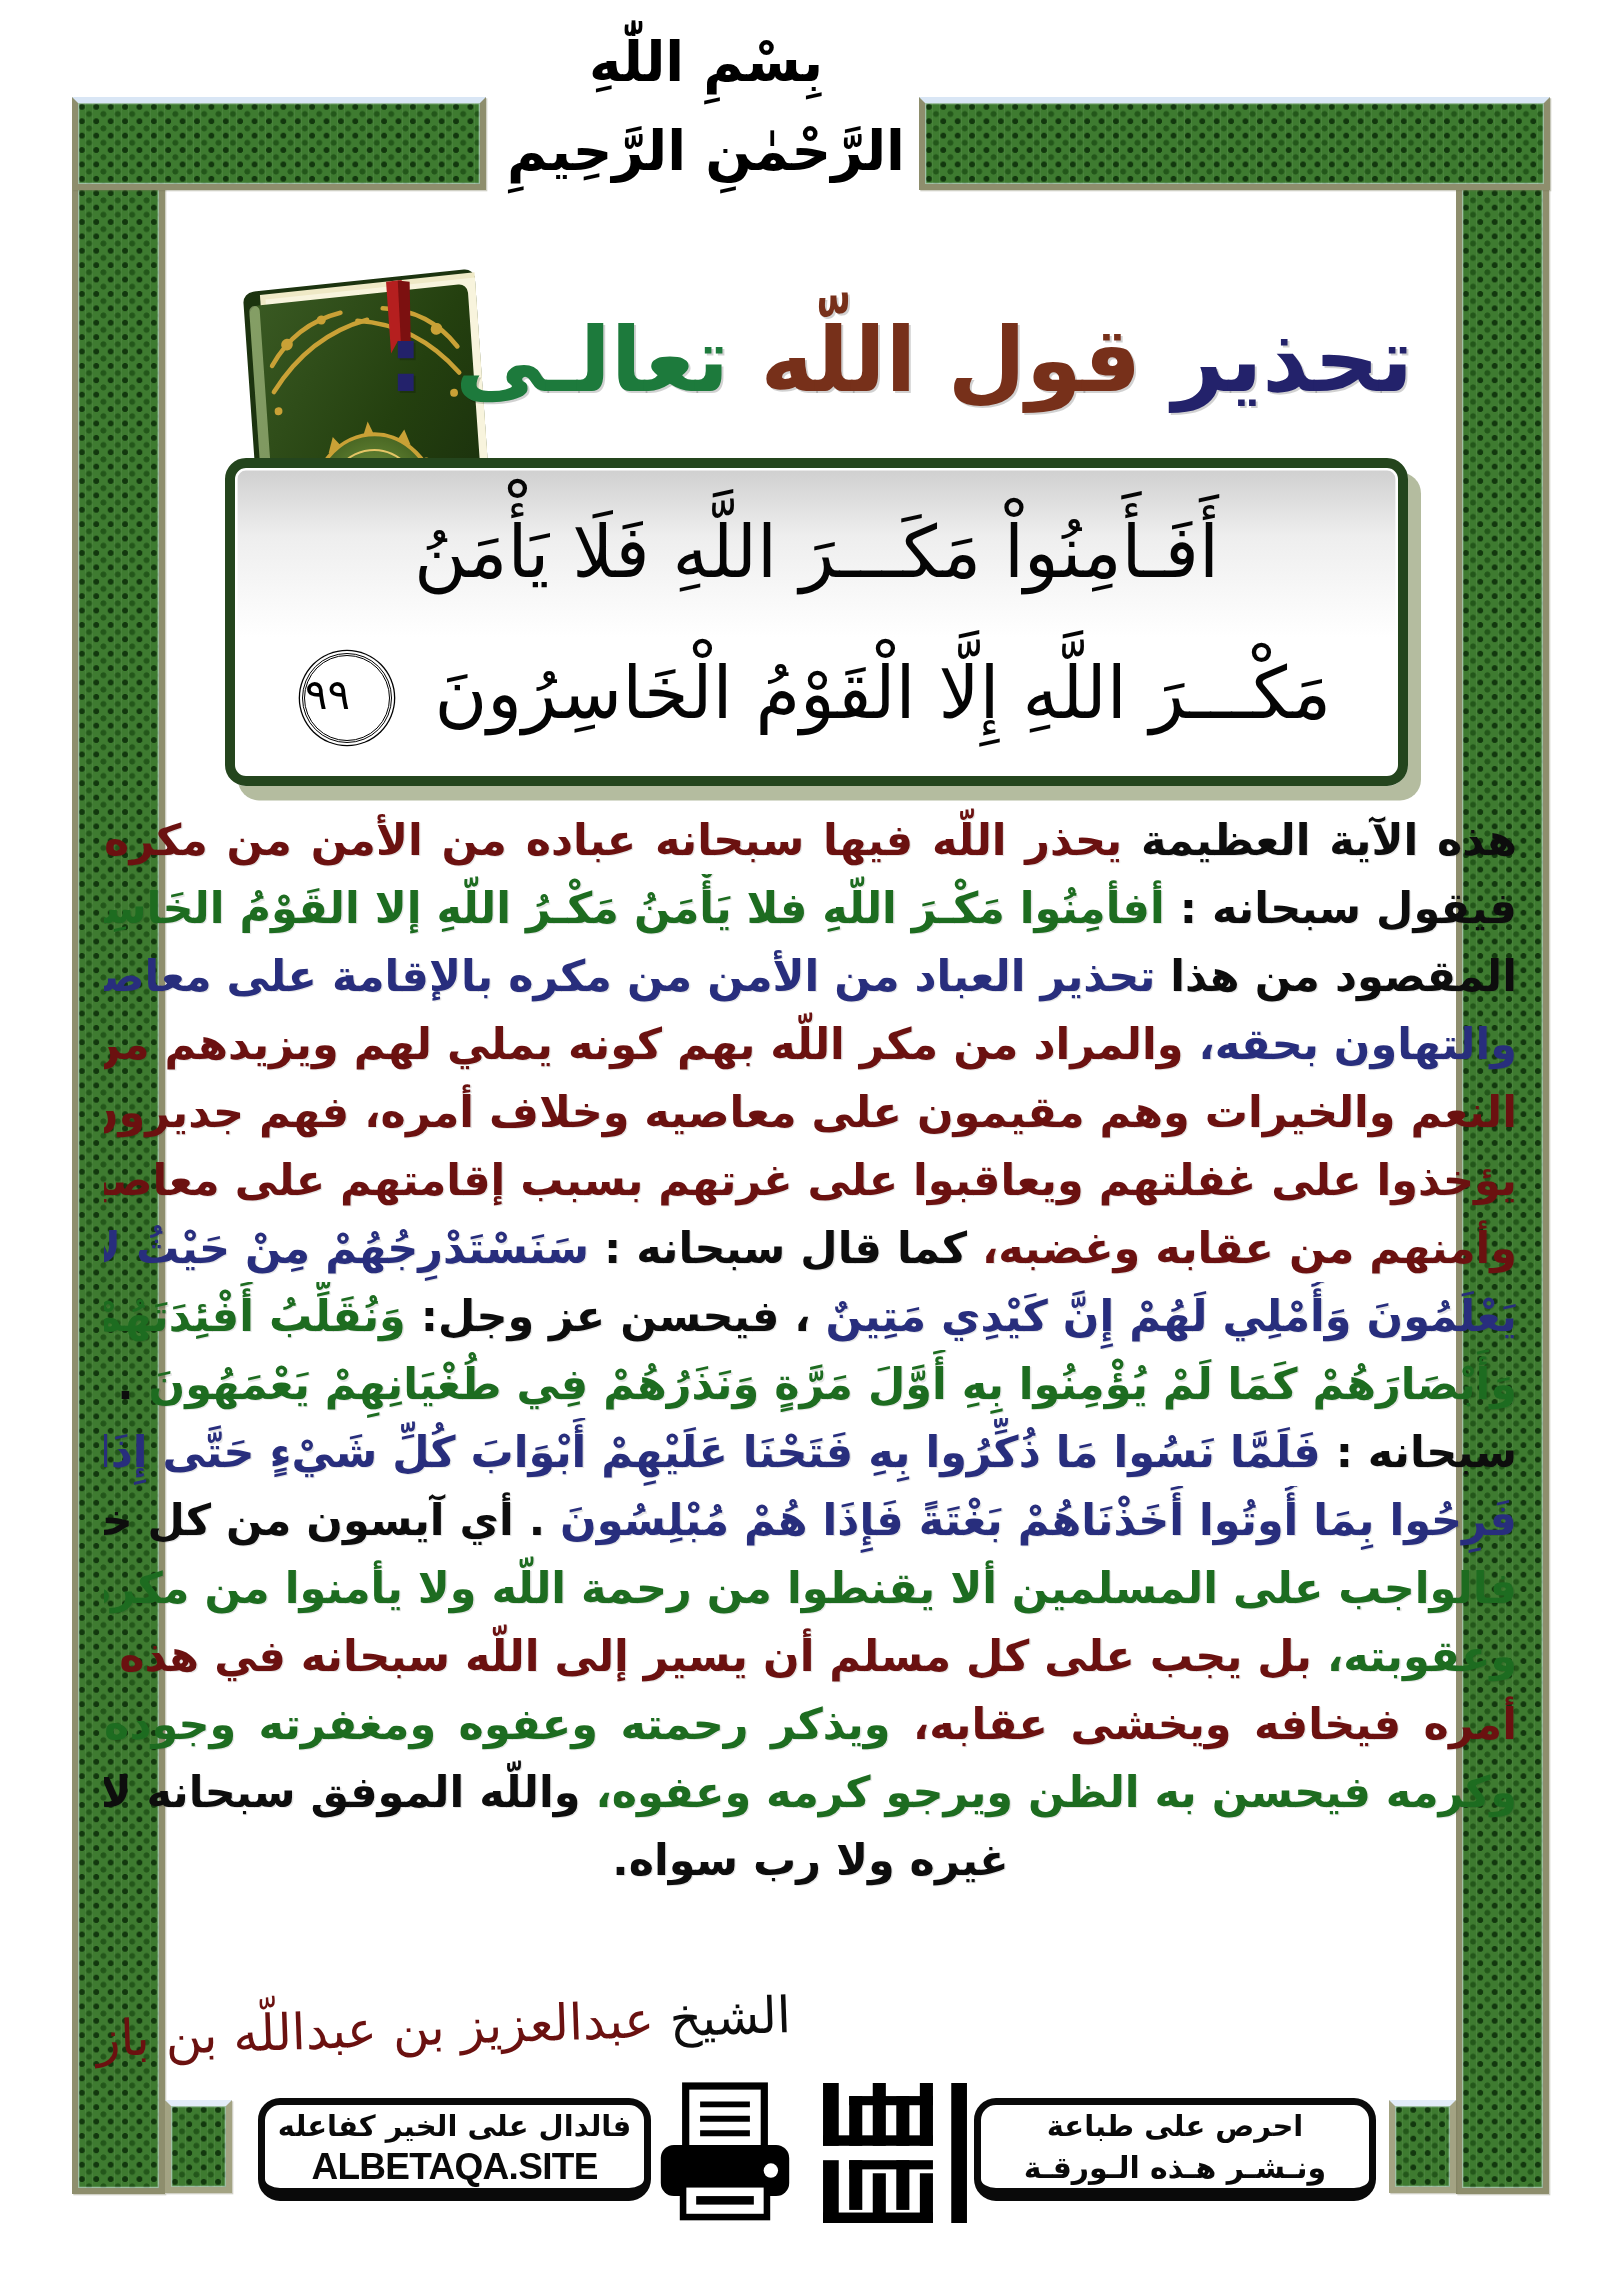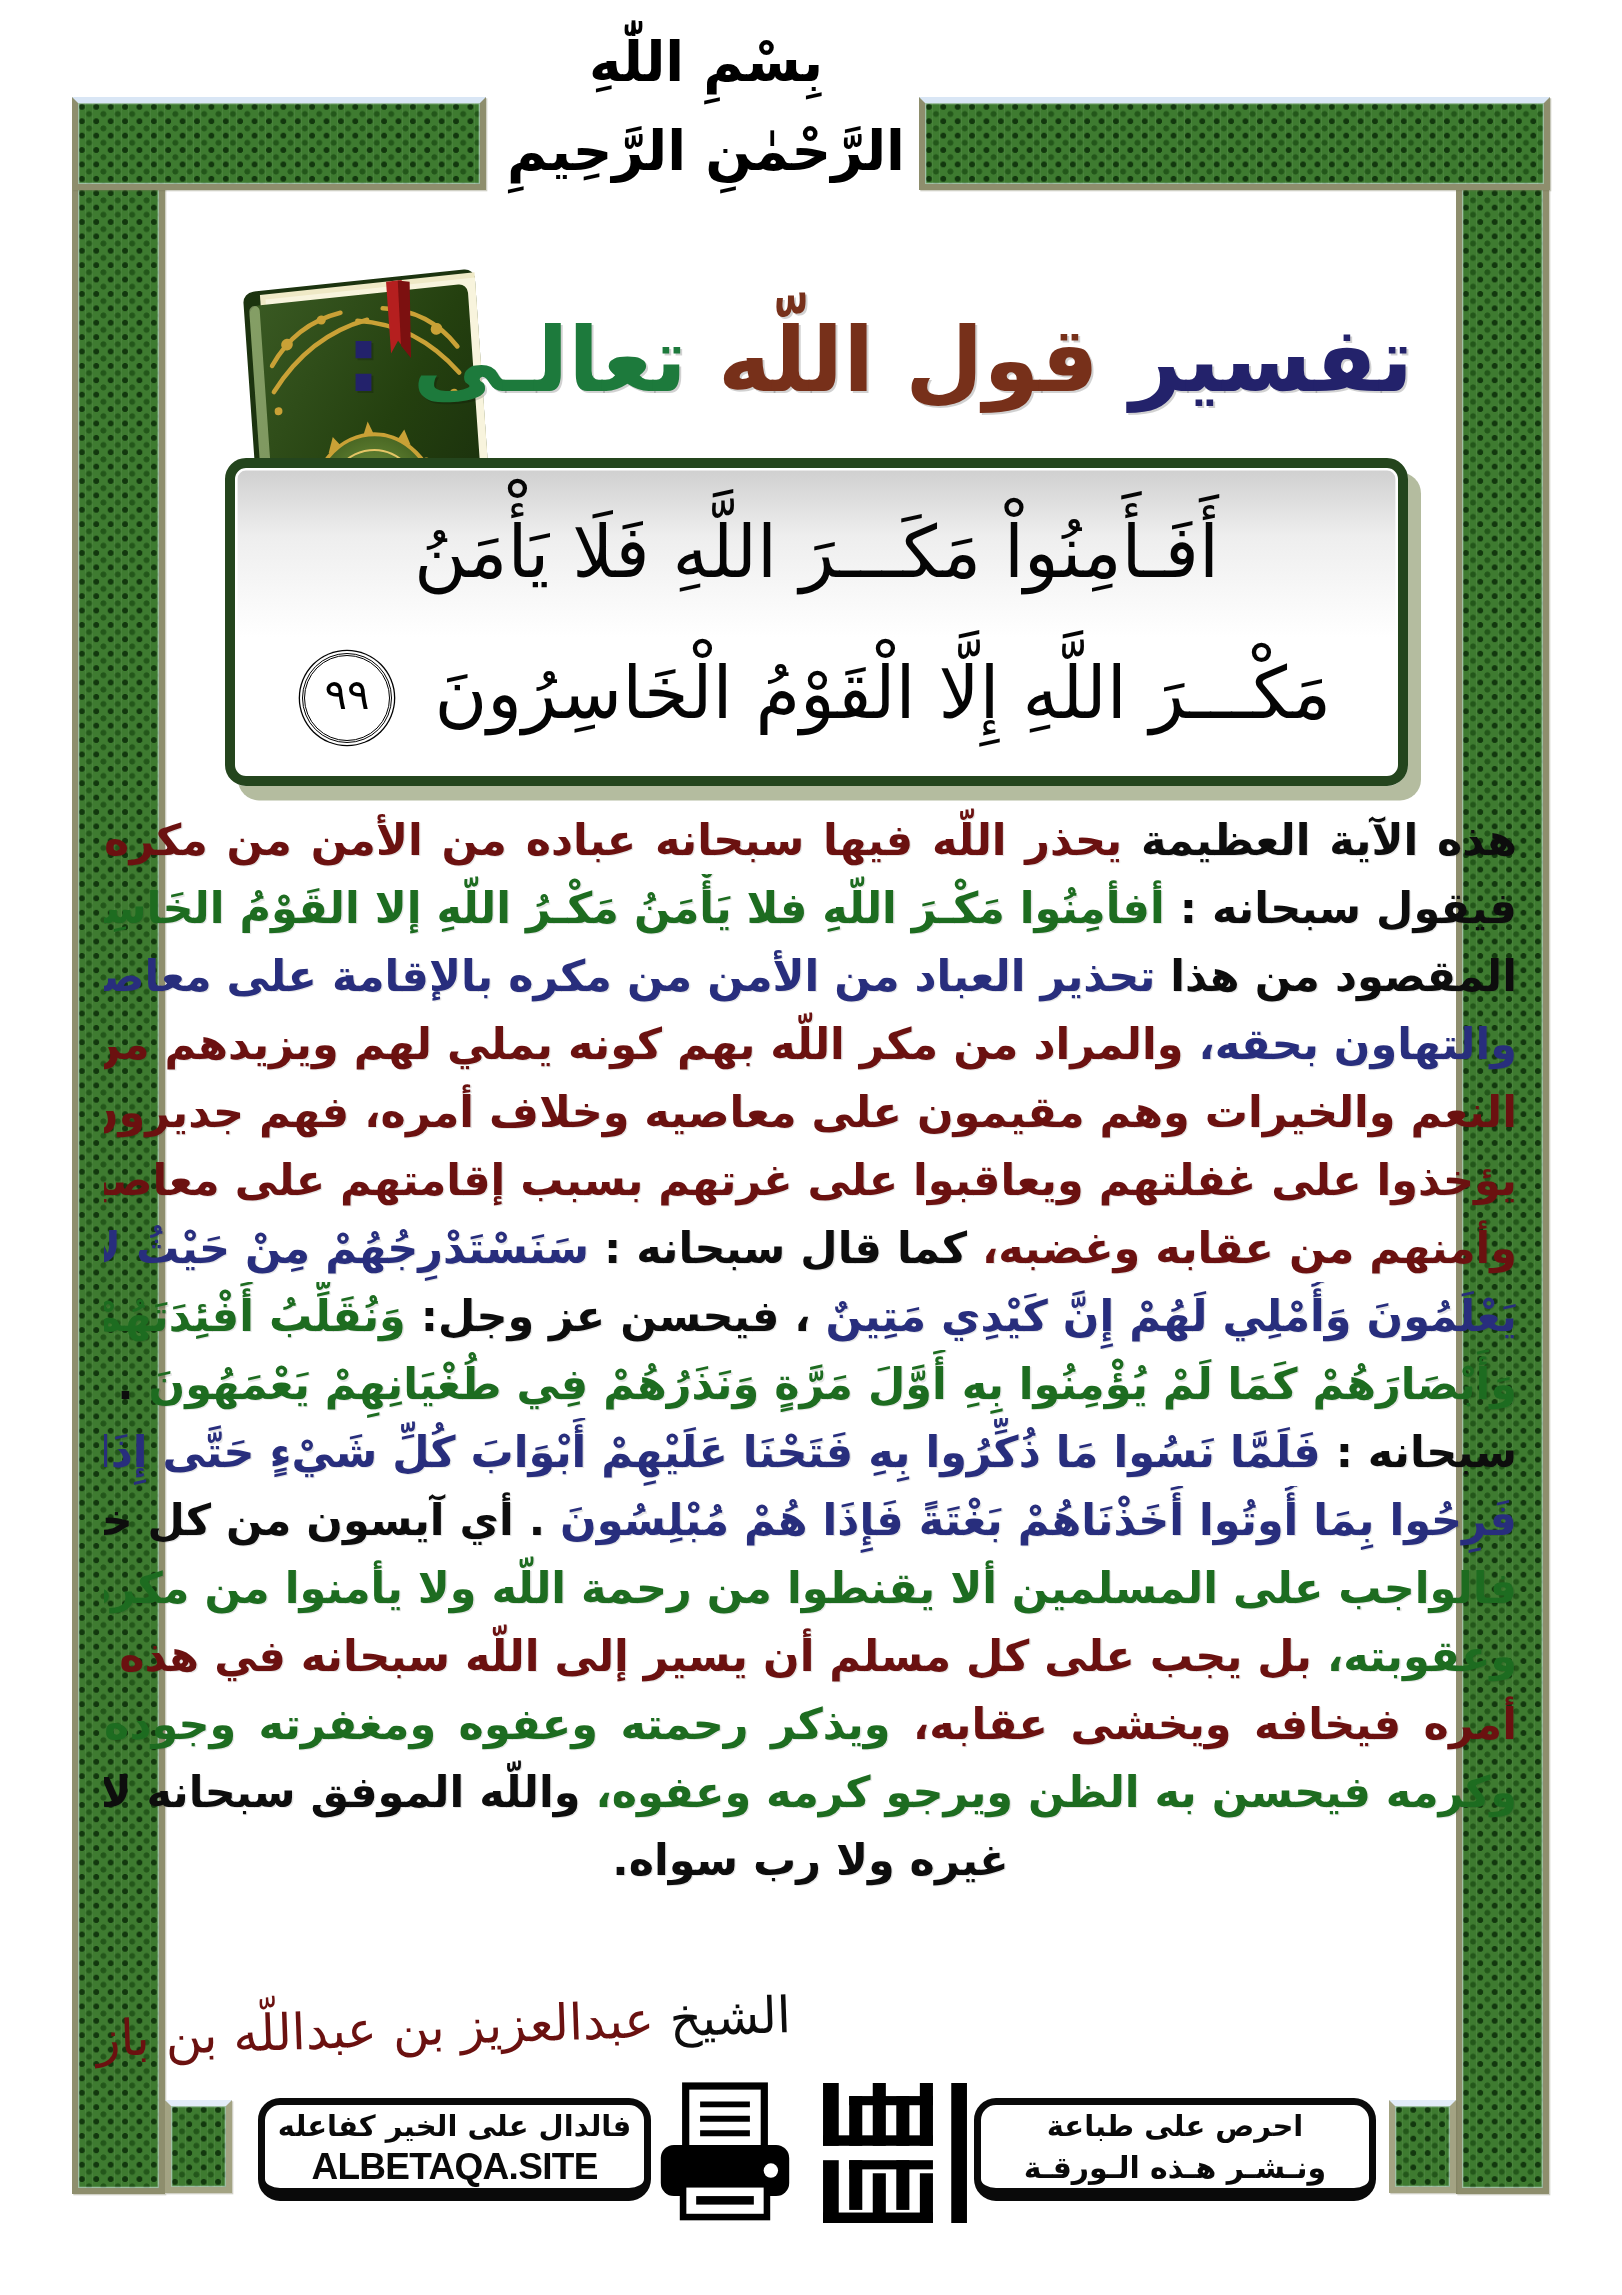--- a/index.html
+++ b/index.html
@@ -54,21 +54,21 @@
     box-sizing:border-box;border:10.5px solid #24451d;border-radius:21px;
     background:linear-gradient(180deg,#cfcfcf 0%,#eeeeee 22%,#ffffff 55%);
     box-shadow:13px 14.4px 0 #b4bc9f, inset 0 0 0 2.6px #ffffff;
     text-align:center;direction:rtl;
   }
   .vline{font-size:72px;line-height:1.95;color:#050505;white-space:nowrap;}
   .vline.first{margin-top:14.4px;}
   #ayah-circle{
     display:inline-block;vertical-align:middle;
     width:84px;height:84px;border:3.9px double #000;border-radius:50%;
-    font-size:42px;line-height:77px;text-align:center;color:#000;
+    font-size:42px;line-height:77px;text-align:left;color:#000;
     margin-right:19.6px;background:#fff;box-shadow:0 0 0 2px #fff,0 0 0 3.3px #000;
   }
 
   
   #body-lines{
     position:absolute;left:105px;top:806px;width:1413px;
     direction:rtl;font-weight:bold;
   }
   .bline{
     height:68px;line-height:68px;font-size:43px;
@@ -163,21 +163,21 @@
       <circle cx="110" cy="320" r="6"></circle>
         <circle cx="280" cy="320" r="6"></circle>
     </g>
     <ellipse cx="195" cy="390" rx="100" ry="120" fill="url(#med)" stroke="#c9a136" stroke-width="6"></ellipse>
     <ellipse cx="195" cy="390" rx="78" ry="96" fill="none" stroke="#e4c566" stroke-width="3"></ellipse>
     <text x="195" y="375" text-anchor="middle" fill="#e8c96a" font-size="40" font-weight="bold" font-family="DejaVu Sans, sans-serif">القرآن</text>
     <text x="195" y="435" text-anchor="middle" fill="#e8c96a" font-size="36" font-weight="bold" font-family="DejaVu Sans, sans-serif">الكريم</text>
   </svg>
 
   <div id="page-title">
-    <span class="t-navy">تفسير </span><span class="t-maroon">قول اللّه </span><span class="t-green">تعالـى</span><span class="t-navy"> :</span>
+    <span class="t-navy">تحذير </span><span class="t-maroon">قول اللّه </span><span class="t-green">تعالـى</span><span class="t-navy"> :</span>
   </div>
 
   <div id="verse-box">
     <div class="vline first">أَفَـأَمِنُواْ مَكَـــرَ اللَّهِ فَلَا يَأْمَنُ</div>
     <div class="vline">
       <span>مَكْـــرَ اللَّهِ إِلَّا الْقَوْمُ الْخَاسِرُونَ</span>
       <span id="ayah-circle">٩٩</span>
     </div>
   </div>
 

